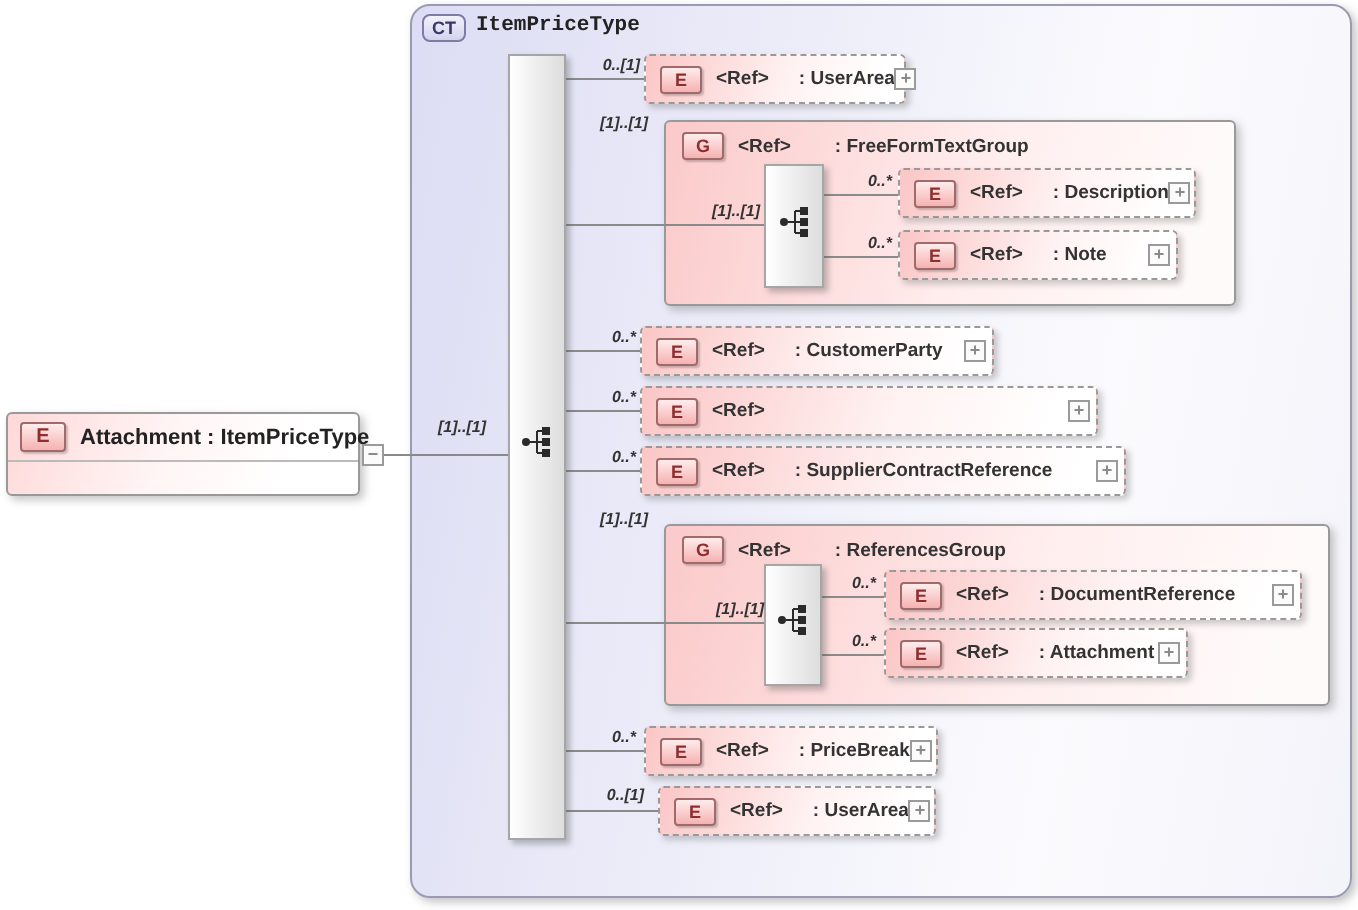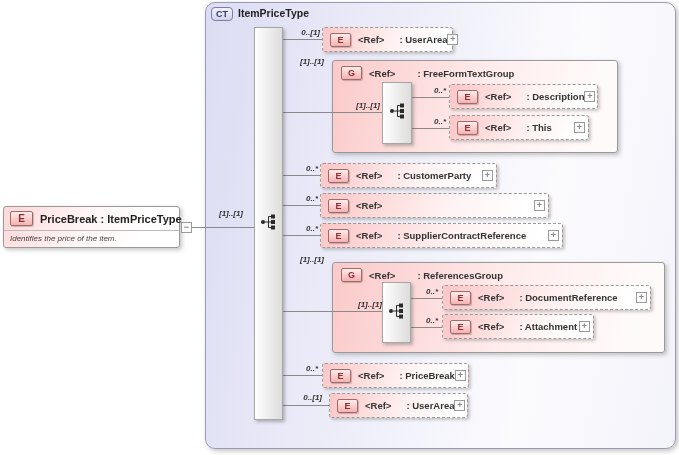--- a/index.html
+++ b/index.html
@@ -8,21 +8,21 @@
 
   
   .ct-container{position:absolute;left:205px;top:2px;width:471px;height:447px;
     box-sizing:border-box;border:1px solid #9a9ab2;border-radius:10px;
     background:linear-gradient(100deg,#dcdcf4 0%,#eaeaf8 30%,#fbfbfe 70%,#f3f3fa 100%);
     box-shadow:2px 2px 5px rgba(80,80,80,.35);}
   .ct-badge{position:absolute;left:211px;top:7px;width:22px;height:14px;box-sizing:border-box;
     border:1px solid #7c7ca6;border-radius:4px;color:#39396e;
     background:linear-gradient(to bottom,#f2f2fb,#d3d3ee);
     font-size:9px;font-weight:bold;display:flex;align-items:center;justify-content:center;}
-  .ct-title{position:absolute;left:238px;top:7px;font-size:10.5px;font-weight:bold;color:#222;}
+  .ct-title{position:absolute;left:238px;top:7px;font-size:10.5px;font-weight:bold;color:#222;font-family:Liberation Mono, monospace;}
 
   .annot-bar{position:absolute;left:206px;top:428px;width:469px;height:21px;
     border-top:1px solid #9a9ab2;border-radius:0 0 9px 9px;
     background:linear-gradient(to right,#dfdff5,#efeffa);}
   .annot-text{position:absolute;left:7px;top:3px;font-style:italic;font-size:8.5px;color:#333;}
 
   
   .bar{position:absolute;box-sizing:border-box;border:1px solid #a6a6a6;
     background:linear-gradient(to right,#ffffff,#dddddd);
     box-shadow:2px 2px 3px rgba(90,90,90,.4);
@@ -170,21 +170,21 @@
   <div class="ebox" style="left:449px;top:84px;width:149px;">
     <span class="eicon">E</span>
     <span class="reftext">&lt;Ref&gt;</span>
     <span class="nametext">: Description</span>
     <span class="plus">+</span>
   </div>
 
   <div class="ebox" style="left:449px;top:115px;width:140px;">
     <span class="eicon">E</span>
     <span class="reftext">&lt;Ref&gt;</span>
-    <span class="nametext">: This</span>
+    <span class="nametext">: Note</span>
     <span class="plus">+</span>
   </div>
 
   <div class="ebox" style="left:320px;top:163px;width:177px;">
     <span class="eicon">E</span>
     <span class="reftext">&lt;Ref&gt;</span>
     <span class="nametext">: CustomerParty</span>
     <span class="plus">+</span>
   </div>
 
@@ -225,19 +225,18 @@
   <div class="ebox" style="left:329px;top:393px;width:139px;">
     <span class="eicon">E</span>
     <span class="reftext">&lt;Ref&gt;</span>
     <span class="nametext">: UserArea</span>
     <span class="plus">+</span>
   </div>
 
   <div class="src">
     <div class="src-title">
       <span class="eicon">E</span>
-      <span class="src-name">PriceBreak : ItemPriceType</span>
+      <span class="src-name">Attachment : ItemPriceType</span>
     </div>
-    <div class="src-annot">Identifies the price of the item.</div>
   </div>
   <div class="sq" style="left:181px;top:222px;">−</div>
 
 </div>
 
 </body></html>

